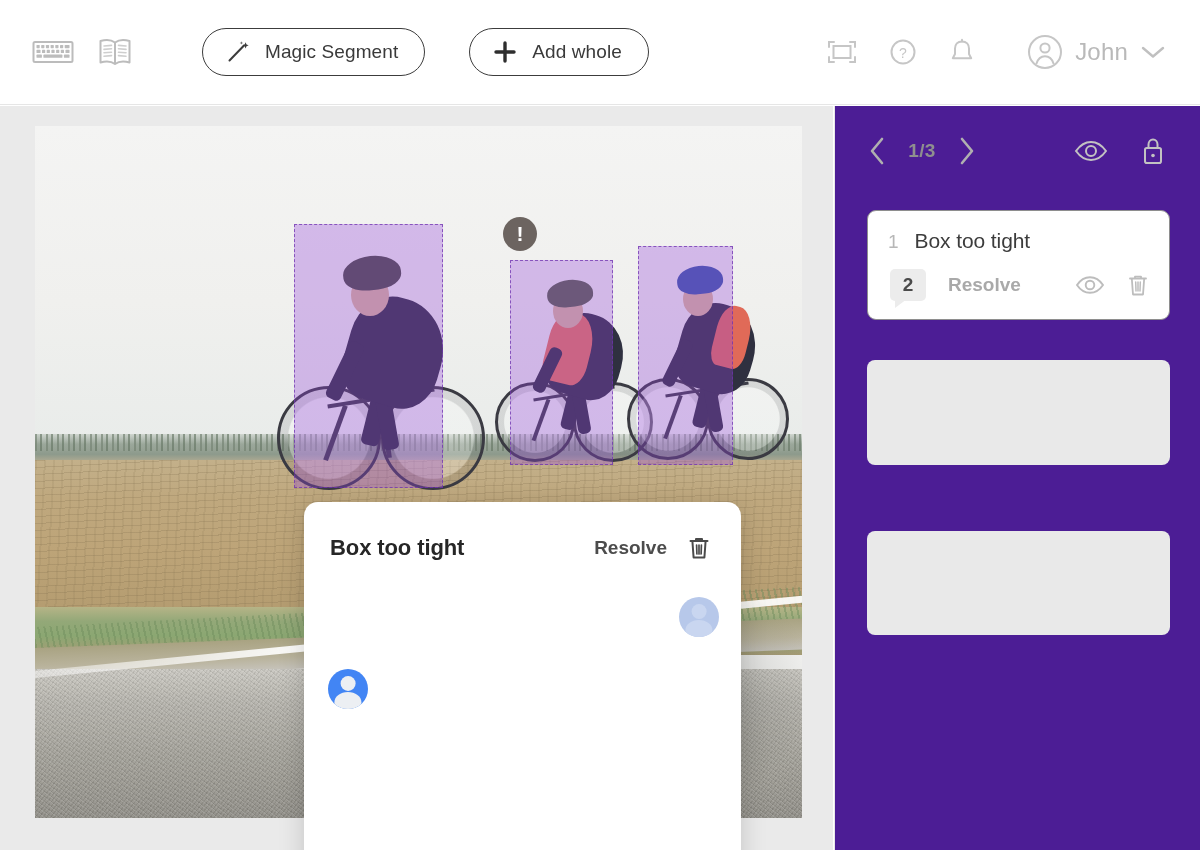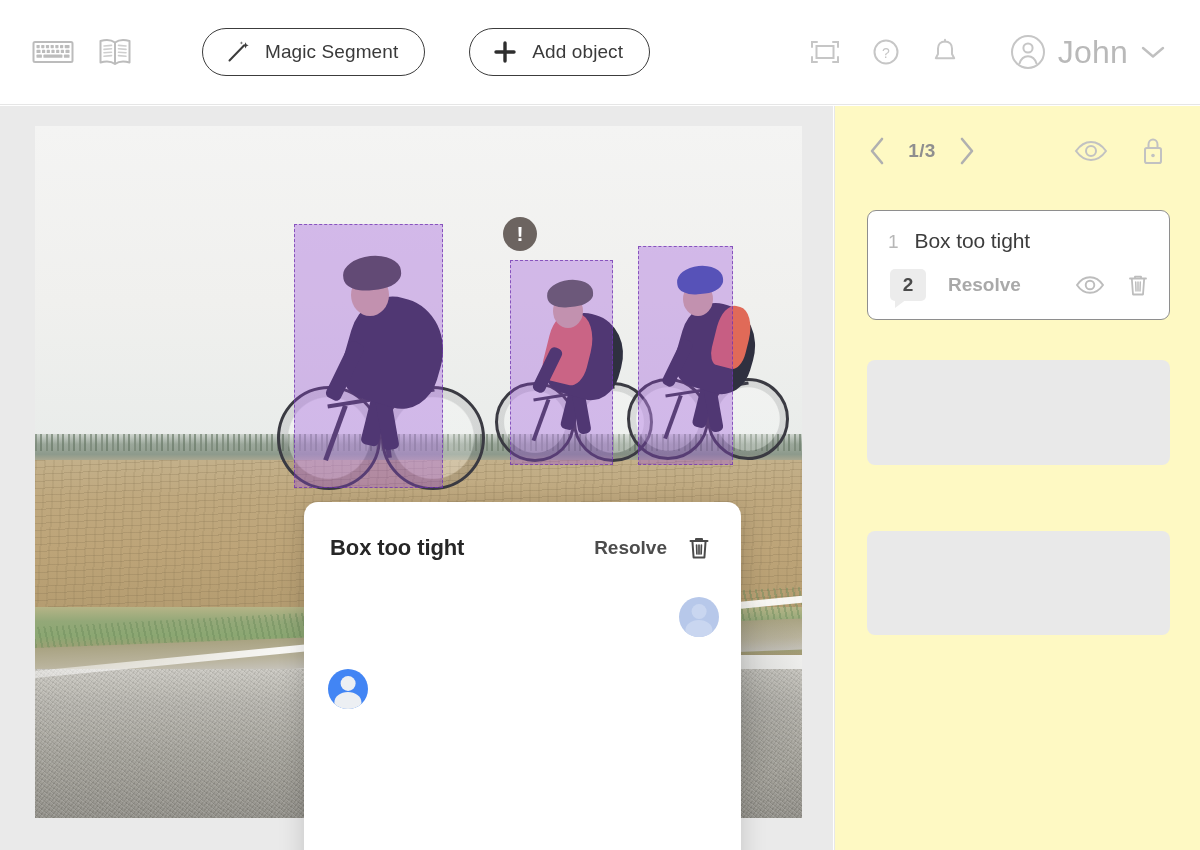--- a/index.html
+++ b/index.html
@@ -84,21 +84,21 @@
   }
 
   .user-chip {
     display: flex;
     align-items: center;
     gap: 12px;
     cursor: pointer;
     margin-left: 20px;
   }
   .user-name {
-    font-size: 32px;
+    font-size: 24px;
     color: #b9b9b9;
     letter-spacing: .2px;
     text-align: right;
   }
 
   
   .canvas-pane {
     position: absolute;
     left: 0; top: 106px;
     width: 833px;
@@ -328,21 +328,21 @@
   }
   .avatar.pale .a-head, .avatar.pale .a-body { background: #c9d6f0; }
   .avatar.blue .a-head, .avatar.blue .a-body { background: #eceff3; }
 
   
   .sidebar {
     position: absolute;
     left: 834px; top: 106px;
     width: 366px;
     height: 744px;
-    background: #fef9c3;
+    background: #4c1d95;
     border-left: 1px solid #e8e8e8;
   }
 
   .sb-toolbar {
     display: flex;
     align-items: center;
     padding: 18px 30px 0 32px;
     height: 72px;
     color: #bdbdbd;
   }
@@ -499,21 +499,21 @@
         <span class="pill-label">Magic Segment</span>
       </div>
 
       <div class="pill">
         <span>
           <svg width="26" height="26" viewBox="0 0 26 26">
             <line x1="13" y1="4" x2="13" y2="22" stroke="#2e2e2e" stroke-width="3.4" stroke-linecap="round"></line>
             <line x1="4" y1="13" x2="22" y2="13" stroke="#2e2e2e" stroke-width="3.4" stroke-linecap="round"></line>
           </svg>
         </span>
-        <span class="pill-label">Add object</span>
+        <span class="pill-label">Add whole</span>
       </div>
     </div>
 
     <div class="hdr-right">
       <div class="icon-btn">
         <svg width="30" height="26" viewBox="0 0 30 26">
           <g fill="none" stroke="#c6c6c6" stroke-width="2" stroke-linecap="round">
             <path d="M2 8 V3 H7"></path>
               <path d="M23 3 H28 V8"></path>
               <path d="M28 18 V23 H23"></path>

